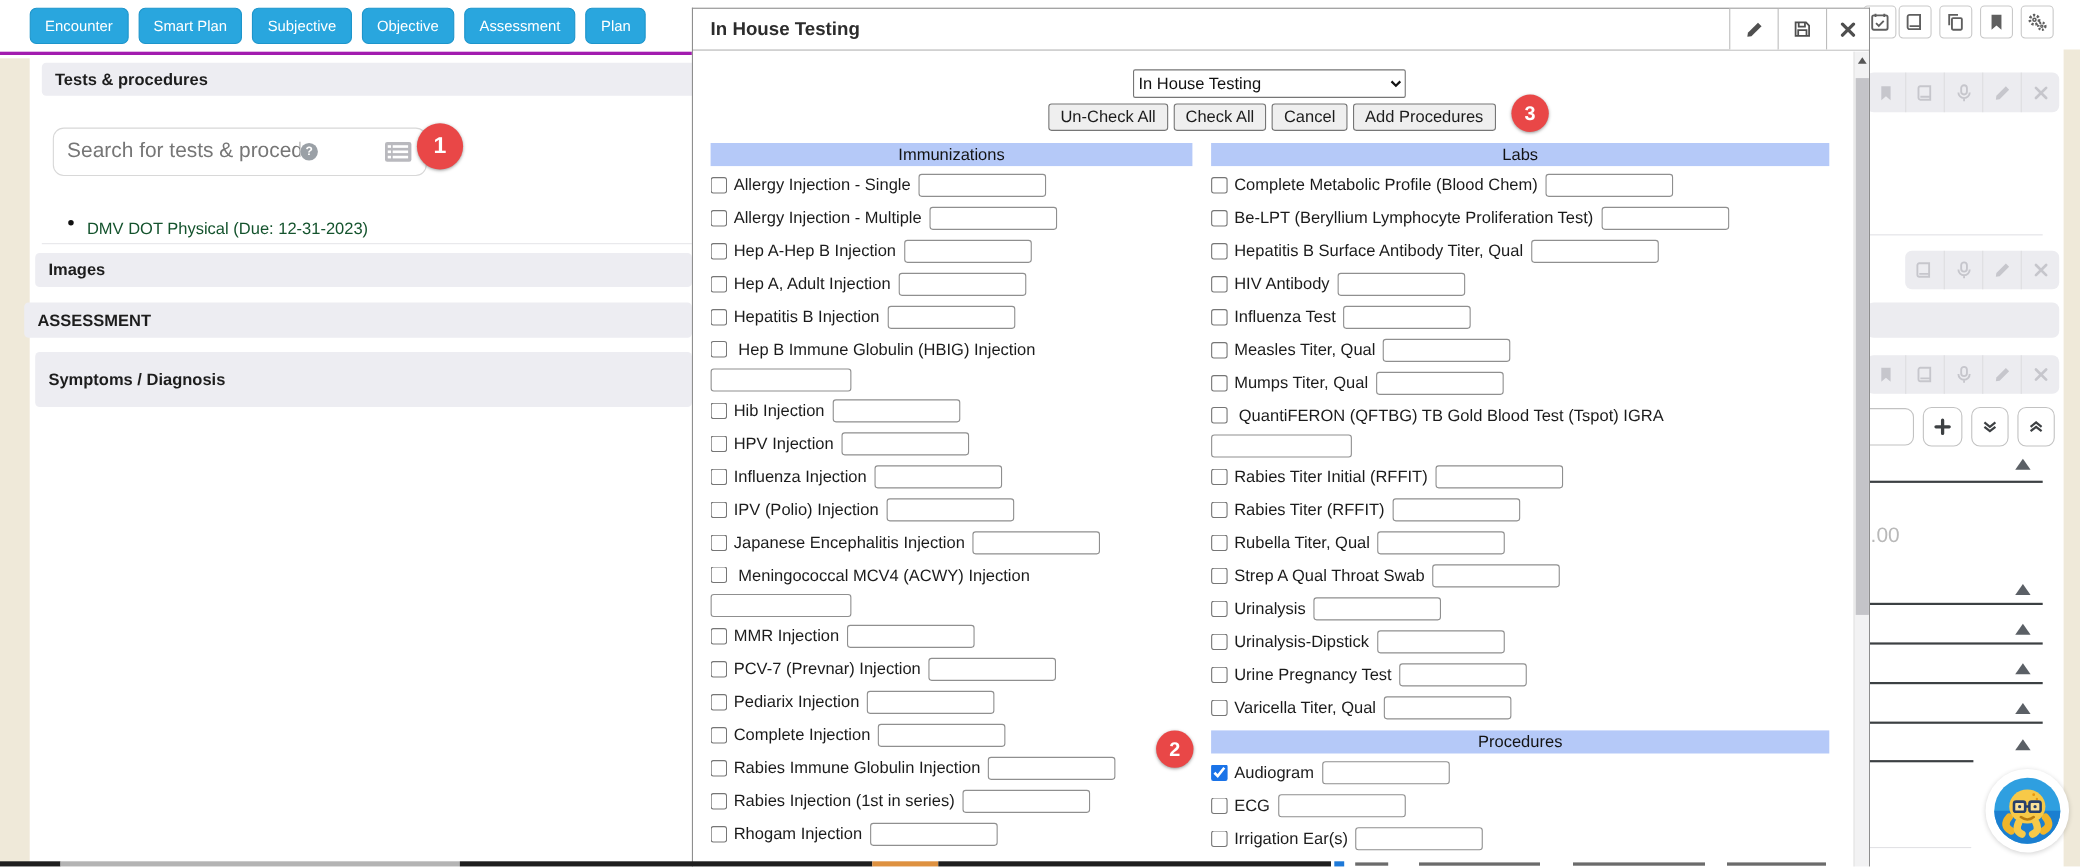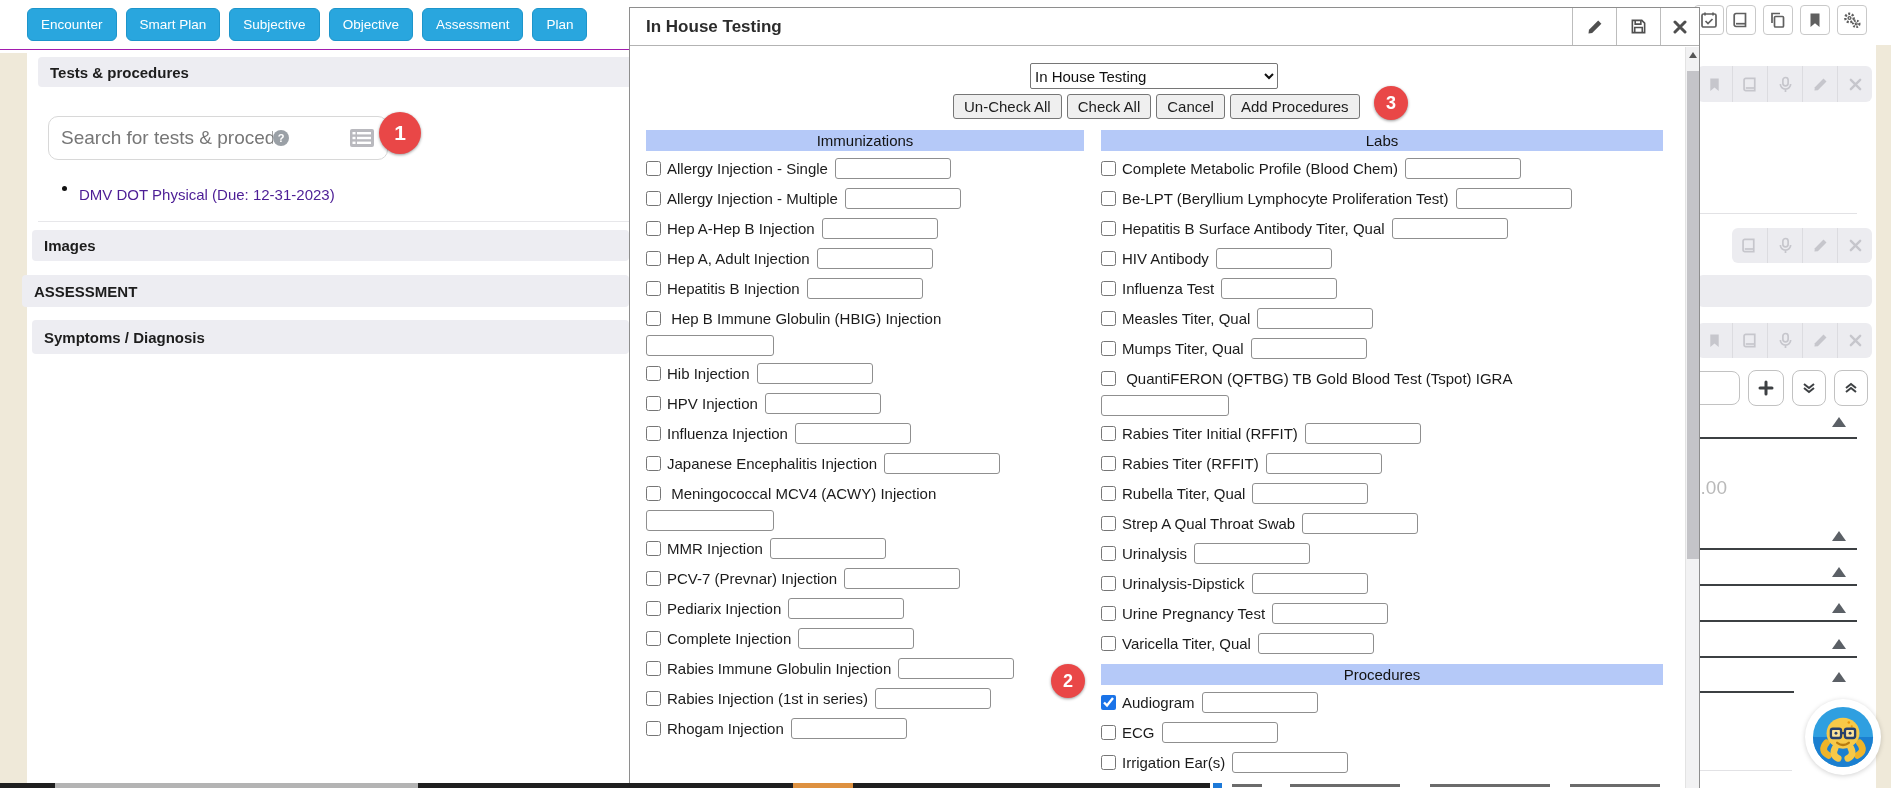--- a/index.html
+++ b/index.html
@@ -2,47 +2,47 @@
 <html><head>
 <meta charset="utf-8">
 <style>
   *{margin:0;padding:0;box-sizing:border-box}
   html,body{background:#fff}
   .screen{position:relative;width:1891px;height:788px;background:#fff;overflow:hidden;
           font-family:"Liberation Sans",sans-serif;color:#1f1f1f}
 
   
   .tabbar{position:absolute;left:0;top:0;width:629px;height:50px;background:#fff;
-          border-bottom:1px solid #a21caf;display:flex;align-items:center;gap:9px;padding-left:27px;z-index:3}
+          border-bottom:3px solid #a21caf;display:flex;align-items:center;gap:9px;padding-left:27px;z-index:3}
   .tab{background:#29a6de;color:#fff;font-size:13.5px;padding:8px 13px;border-radius:6px;
        border:1px solid #1d95cb;cursor:pointer;white-space:nowrap}
 
   
   .left-beige{position:absolute;left:0;top:53px;width:27px;height:731px;background:#efe9d9;z-index:2}
   .right-beige{position:absolute;left:1876px;top:45px;width:15px;height:743px;background:#efe9d9;z-index:2}
 
   
   .sec-bar{position:absolute;background:#ededf2;border-radius:4px;display:flex;align-items:center;
            padding-left:12px;font-weight:700;font-size:15px;color:#1d1d1d;z-index:3}
   .bar-tests{left:38px;top:57px;width:655px;height:30px}
   .bar-images{left:32px;top:230px;width:597px;height:31px}
   .bar-assessment{left:22px;top:275px;width:607px;height:32px}
-  .bar-symptoms{left:32px;top:320px;width:597px;height:34px}
+  .bar-symptoms{left:32px;top:320px;width:597px;height:50px}
 
   .search-box{position:absolute;left:48px;top:116px;width:340px;height:44px;border:1.5px solid #d8d8d8;
               border-radius:10px;background:#fff;display:flex;align-items:center;padding:0 12px;z-index:3}
   .search-box input{border:none;outline:none;width:212px;font-size:19px;color:#444;
                     font-family:"Liberation Sans",sans-serif;background:transparent}
   .search-box input::placeholder{color:#767676;opacity:1}
   .help-dot{width:16px;height:16px;border-radius:50%;background:#9aa0a6;color:#fff;font-size:11px;
             font-weight:700;display:flex;align-items:center;justify-content:center;flex:0 0 auto}
   .list-btn{margin-left:auto;color:#a9a9ad;display:flex;align-items:center}
 
-  .bullet-row{position:absolute;left:62px;top:186px;display:flex;align-items:flex-start;gap:12px;
-              font-size:15px;color:#4c1d95;z-index:3}
+  .bullet-row{position:absolute;left:62px;top:200px;display:flex;align-items:flex-start;gap:12px;
+              font-size:15px;color:#14532d;z-index:3}
   .bullet-dot{width:5px;height:5px;border-radius:50%;background:#111;flex:0 0 auto}
   .divider1{position:absolute;left:38px;top:221px;width:591px;height:1px;background:#e7e7ea;z-index:3}
 
   
   .badge{position:absolute;background:#e94747;color:#fff;border-radius:50%;display:flex;align-items:center;
          justify-content:center;font-weight:700;box-shadow:0 1px 3px rgba(0,0,0,.4);z-index:7}
   .badge-1{left:379px;top:112px;width:42px;height:42px;font-size:21px}
   .badge-2{left:1051px;top:664px;width:34px;height:34px;font-size:18px}
   .badge-3{left:1374px;top:86px;width:34px;height:34px;font-size:18px}
 
@@ -401,20 +401,25 @@
             <span>HPV Injection</span>
             <input class="value-box" type="text" style="">
           </div>
 
           <div class="proc-item">
             <input type="checkbox" style="">
             <span>Influenza Injection</span>
             <input class="value-box" type="text" style="">
           </div>
 
+          <div class="proc-item">
+            <input type="checkbox" style="">
+            <span>IPV (Polio) Injection</span>
+            <input class="value-box" type="text" style="">
+          </div>
 
           <div class="proc-item">
             <input type="checkbox" style="">
             <span>Japanese Encephalitis Injection</span>
             <input class="value-box" type="text" style="">
           </div>
 
           <div class="proc-item wrap">
             <input type="checkbox" style="">
             <span>Meningococcal MCV4 (ACWY) Injection</span>

